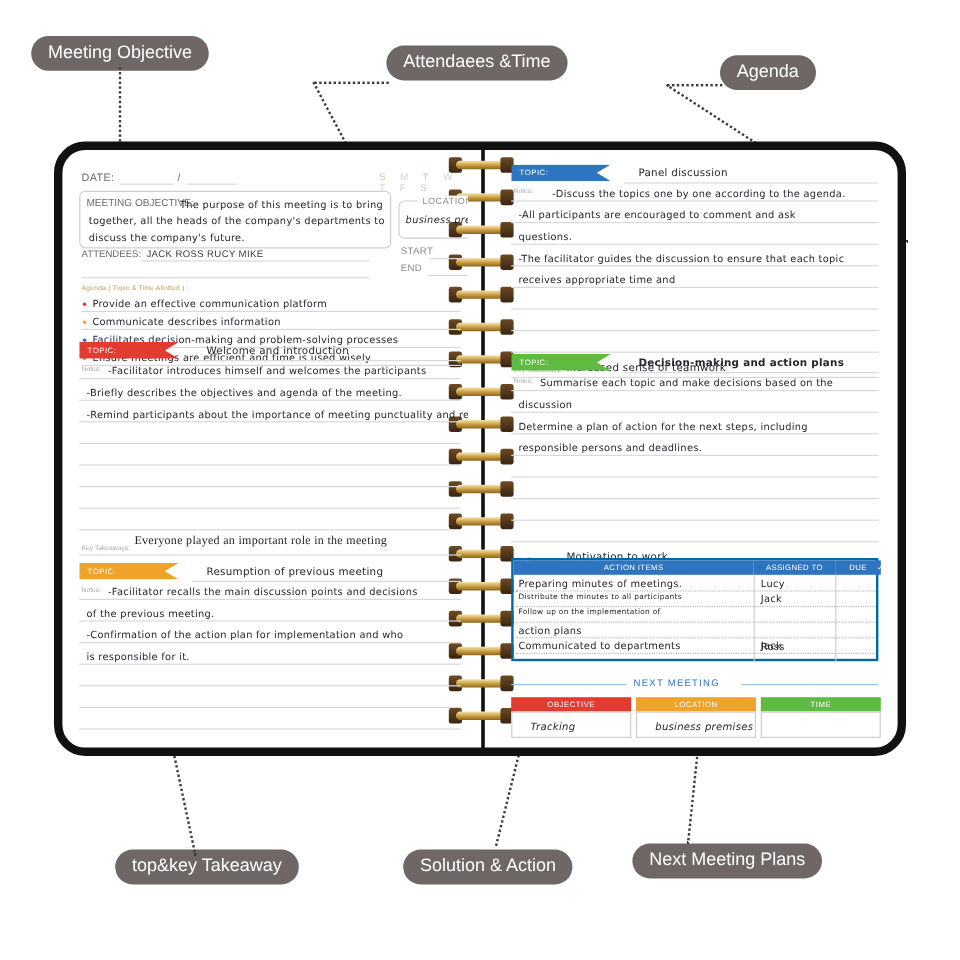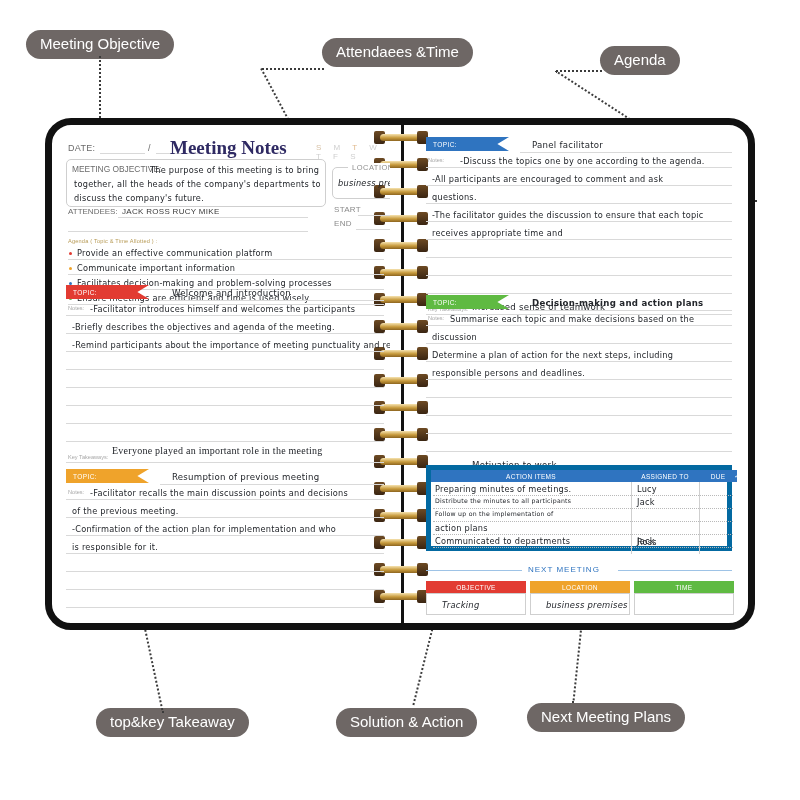--- a/index.html
+++ b/index.html
@@ -52,21 +52,21 @@
   
   .topic{position:absolute;height:14px;color:#fff;font-size:6.5px;
          letter-spacing:.4px;display:flex;align-items:center;padding-left:7px;
          clip-path:polygon(0 0,100% 0,86% 50%,100% 100%,0 100%);}
   .topic.red{background:#e23b32;} .topic.org{background:#efa32b;}
   .topic.blu{background:#2f74c0;} .topic.grn{background:#5fba42;}
 
   .agbul{position:absolute;width:3px;height:3px;border-radius:50%;}
 
   
-  .tbl{position:absolute;border:5px solid #0369a1;box-sizing:border-box;}
+  .tbl{position:absolute;border:2px solid #0369a1;box-sizing:border-box;}
   .th{position:absolute;background:#2f74c0;color:#fff;font-size:6.5px;
       display:flex;align-items:center;justify-content:center;letter-spacing:.3px;}
   .vsep{position:absolute;width:1px;background:#2f74c0;}
   .dash{position:absolute;height:0;border-top:1px dotted #b9b9b9;}
 
   .nmtitle{position:absolute;font-size:8px;color:#2f74c0;letter-spacing:1px;}
   .nmrule{position:absolute;height:1px;background:#9ec3e6;}
   .nmcell{position:absolute;border:1px solid #cfcfcf;box-sizing:border-box;background:#fff;}
   .nmhead{position:absolute;color:#fff;font-size:6.5px;display:flex;
           align-items:center;justify-content:center;letter-spacing:.4px;}
@@ -197,21 +197,20 @@
       </div>
     </div>
 
   <div class="page page-left">
 
     <span class="lbl" style="position:absolute;left:8px;top:18px;font-size:9px;color:#6b6b6b;">DATE:</span>
     <div class="rule" style="left:40px;top:28px;width:45px;"></div>
     <span style="position:absolute;left:88px;top:18px;font-size:9px;color:#6b6b6b;">/</span>
     <div class="rule" style="left:96px;top:28px;width:42px;"></div>
 
-    <div class="title" style="left:110px;top:12px;">Meeting Notes</div>
 
     <div class="dowrow" style="left:256px;top:18px;">
       <span style="color:#d8c3a8;">S</span><span style="color:#cfcfcf;"> M</span><span style="color:#e0b98c;"> T</span><span style="color:#cfcfcf;"> W</span><span style="color:#cfcfcf;"> T</span><span style="color:#cfcfcf;"> F</span><span style="color:#cfcfcf;"> S</span>
     </div>
 
     <div class="boxout" style="left:6px;top:34px;width:258px;height:46px;"></div>
     <span class="txtline" style="left:12px;top:39px;font-size:8.4px;color:#6b6b6b;">MEETING OBJECTIVE:</span>
     <span class="txtline hand" style="left:90px;top:40px;">The purpose of this meeting is to bring</span>
     <span class="txtline hand" style="left:14px;top:54px;">together, all the heads of the company's departments to</span>
     <span class="txtline hand" style="left:14px;top:68px;">discuss the company's future.</span>
@@ -230,21 +229,21 @@
     <span class="txtline lbl" style="left:274px;top:94px;font-size:8px;color:#8a8a8a;">END</span>
     <div class="rule" style="left:296px;top:104px;width:50px;"></div>
 
     <span class="txtline" style="left:8px;top:113px;font-size:5.6px;color:#b79a55;letter-spacing:.2px;">Agenda ( Topic &amp; Time Allotted ) :</span>
 
     <div id="agenda-list">
         <div class="agbul" style="left: 9px; top: 127px; background: rgb(226, 59, 50);"></div>
         <span class="txtline hand" style="left: 17px; top: 123px;">Provide an effective communication platform</span>
         <div class="rule" style="left: 8px; top: 134px; width: 316px;"></div>
         <div class="agbul" style="left: 9px; top: 142px; background: rgb(239, 163, 43);"></div>
-        <span class="txtline hand" style="left: 17px; top: 138px;">Communicate important information</span>
+        <span class="txtline hand" style="left: 17px; top: 138px;">Communicate describes information</span>
         <div class="rule" style="left: 8px; top: 149px; width: 316px;"></div>
         <div class="agbul" style="left: 9px; top: 157px; background: rgb(47, 116, 192);"></div>
         <span class="txtline hand" style="left: 17px; top: 153px;">Facilitates decision-making and problem-solving processes</span>
         <div class="rule" style="left: 8px; top: 164px; width: 316px;"></div>
         <div class="agbul" style="left: 9px; top: 172px; background: rgb(95, 186, 66);"></div>
         <span class="txtline hand" style="left: 17px; top: 168px;">Ensure meetings are efficient and time is used wisely</span>
         <div class="rule" style="left: 8px; top: 179px; width: 316px;"></div>
       </div>
 
     <div id="left-sections">
@@ -280,21 +279,21 @@
         <div class="rule" style="left: 6px; top: 428px; width: 318px;"></div>
         <div class="rule" style="left: 6px; top: 446px; width: 318px;"></div>
         <div class="rule" style="left: 6px; top: 464px; width: 318px;"></div>
         <div class="rule" style="left: 6px; top: 482px; width: 318px;"></div>
       </div>
   </div>
 
   <div class="page page-right">
     <div id="right-sections">
         <div class="topic blu" style="left: 6px; top: 12px; width: 76px;">TOPIC:</div>
-        <span class="txtline hand" style="left: 112px; top: 15px; font-size: 8.6px;">Panel facilitator</span>
+        <span class="txtline hand" style="left: 112px; top: 15px; font-size: 8.6px;">Panel discussion</span>
         <div class="rule" style="left: 100px; top: 27px; width: 212px;"></div>
         <span class="txtline" style="left: 8px; top: 32px; font-size: 5.6px; color: rgb(168, 168, 168);">Notes:</span>
         <span class="txtline hand" style="left: 40px; top: 31px;">-Discuss the topics one by one according to the agenda.</span>
         <span class="txtline hand" style="left: 12px; top: 49px;">-All participants are encouraged to comment and ask</span>
         <span class="txtline hand" style="left: 12px; top: 67px;">questions.</span>
         <span class="txtline hand" style="left: 12px; top: 85px;">-The facilitator guides the discussion to ensure that each topic</span>
         <span class="txtline hand" style="left: 12px; top: 103px;">receives appropriate time and</span>
         <div class="rule" style="left: 6px; top: 42px; width: 306px;"></div>
         <div class="rule" style="left: 6px; top: 60px; width: 306px;"></div>
         <div class="rule" style="left: 6px; top: 78px; width: 306px;"></div>

